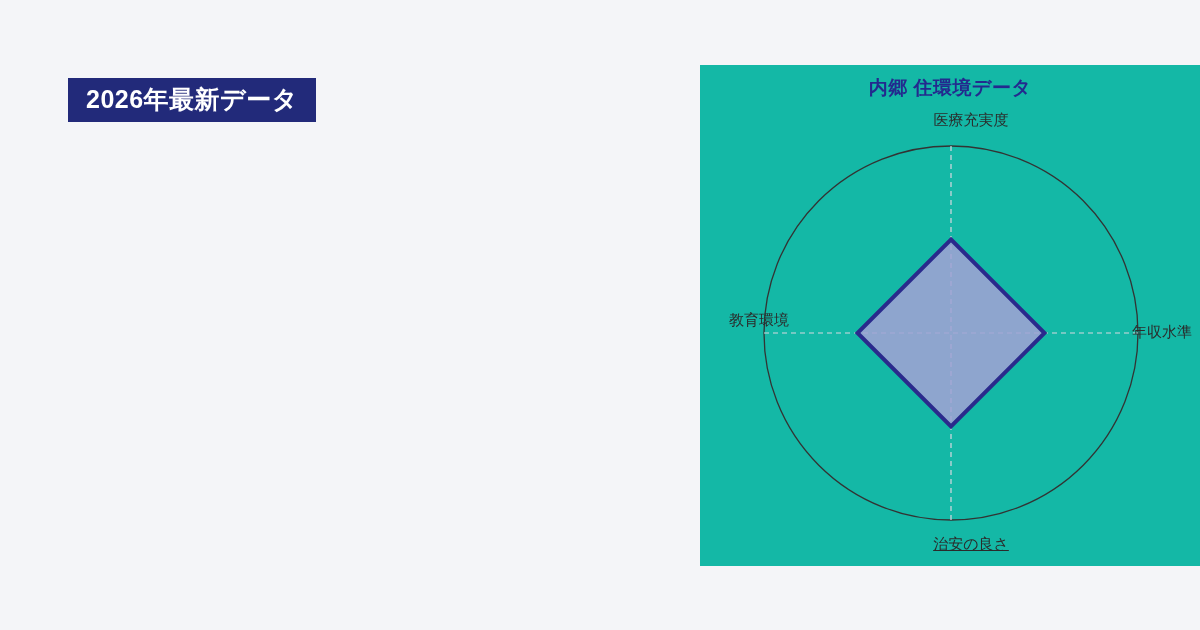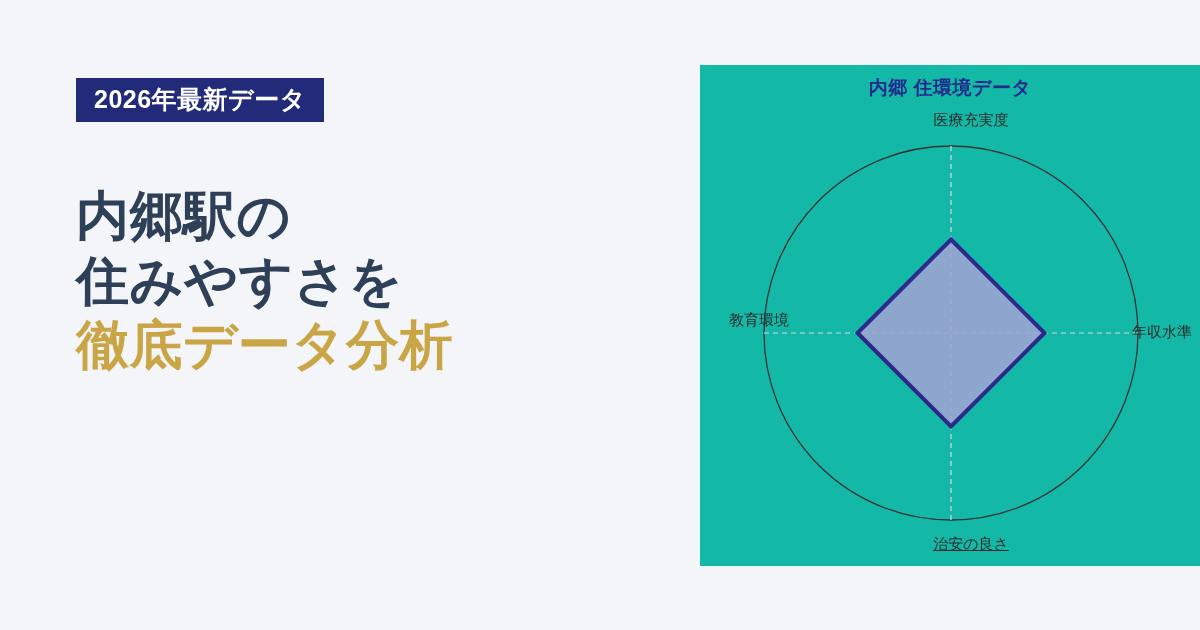--- a/index.html
+++ b/index.html
@@ -11,21 +11,21 @@
     height: 630px;
     background: #f4f5f8;
     font-family: "Liberation Sans", "DejaVu Sans", sans-serif;
     overflow: hidden;
     position: relative;
   }
 
   
   .left-panel {
     position: absolute;
-    left: 16px;
+    left: 8px;
     top: 0;
     width: 700px;
     height: 492px;
     box-sizing: border-box;
     padding: 78px 0 0 60px;
   }
 
   .badge {
     display: inline-block;
     background: #222a7a;
@@ -108,25 +108,20 @@
   .axis-label.left   { left: 8px;  top: 246px; }
   .axis-label.right  { right: 8px; top: 258px; }
 </style>
 </head>
 <body>
 
 <div class="left-panel">
 
   <div class="badge">2026年最新データ</div>
 
-  <div class="headline">
-    <span class="headline-line">内郷駅の</span>
-    <span class="headline-line">住みやすさを</span>
-    <span class="headline-line accent">徹底データ分析</span>
-  </div>
 
 
 </div>
 
 <div class="chart-card">
 
   <div class="chart-title">内郷 住環境データ</div>
 
   <svg class="chart-svg" width="500" height="501" viewBox="0 0 500 501">
 

